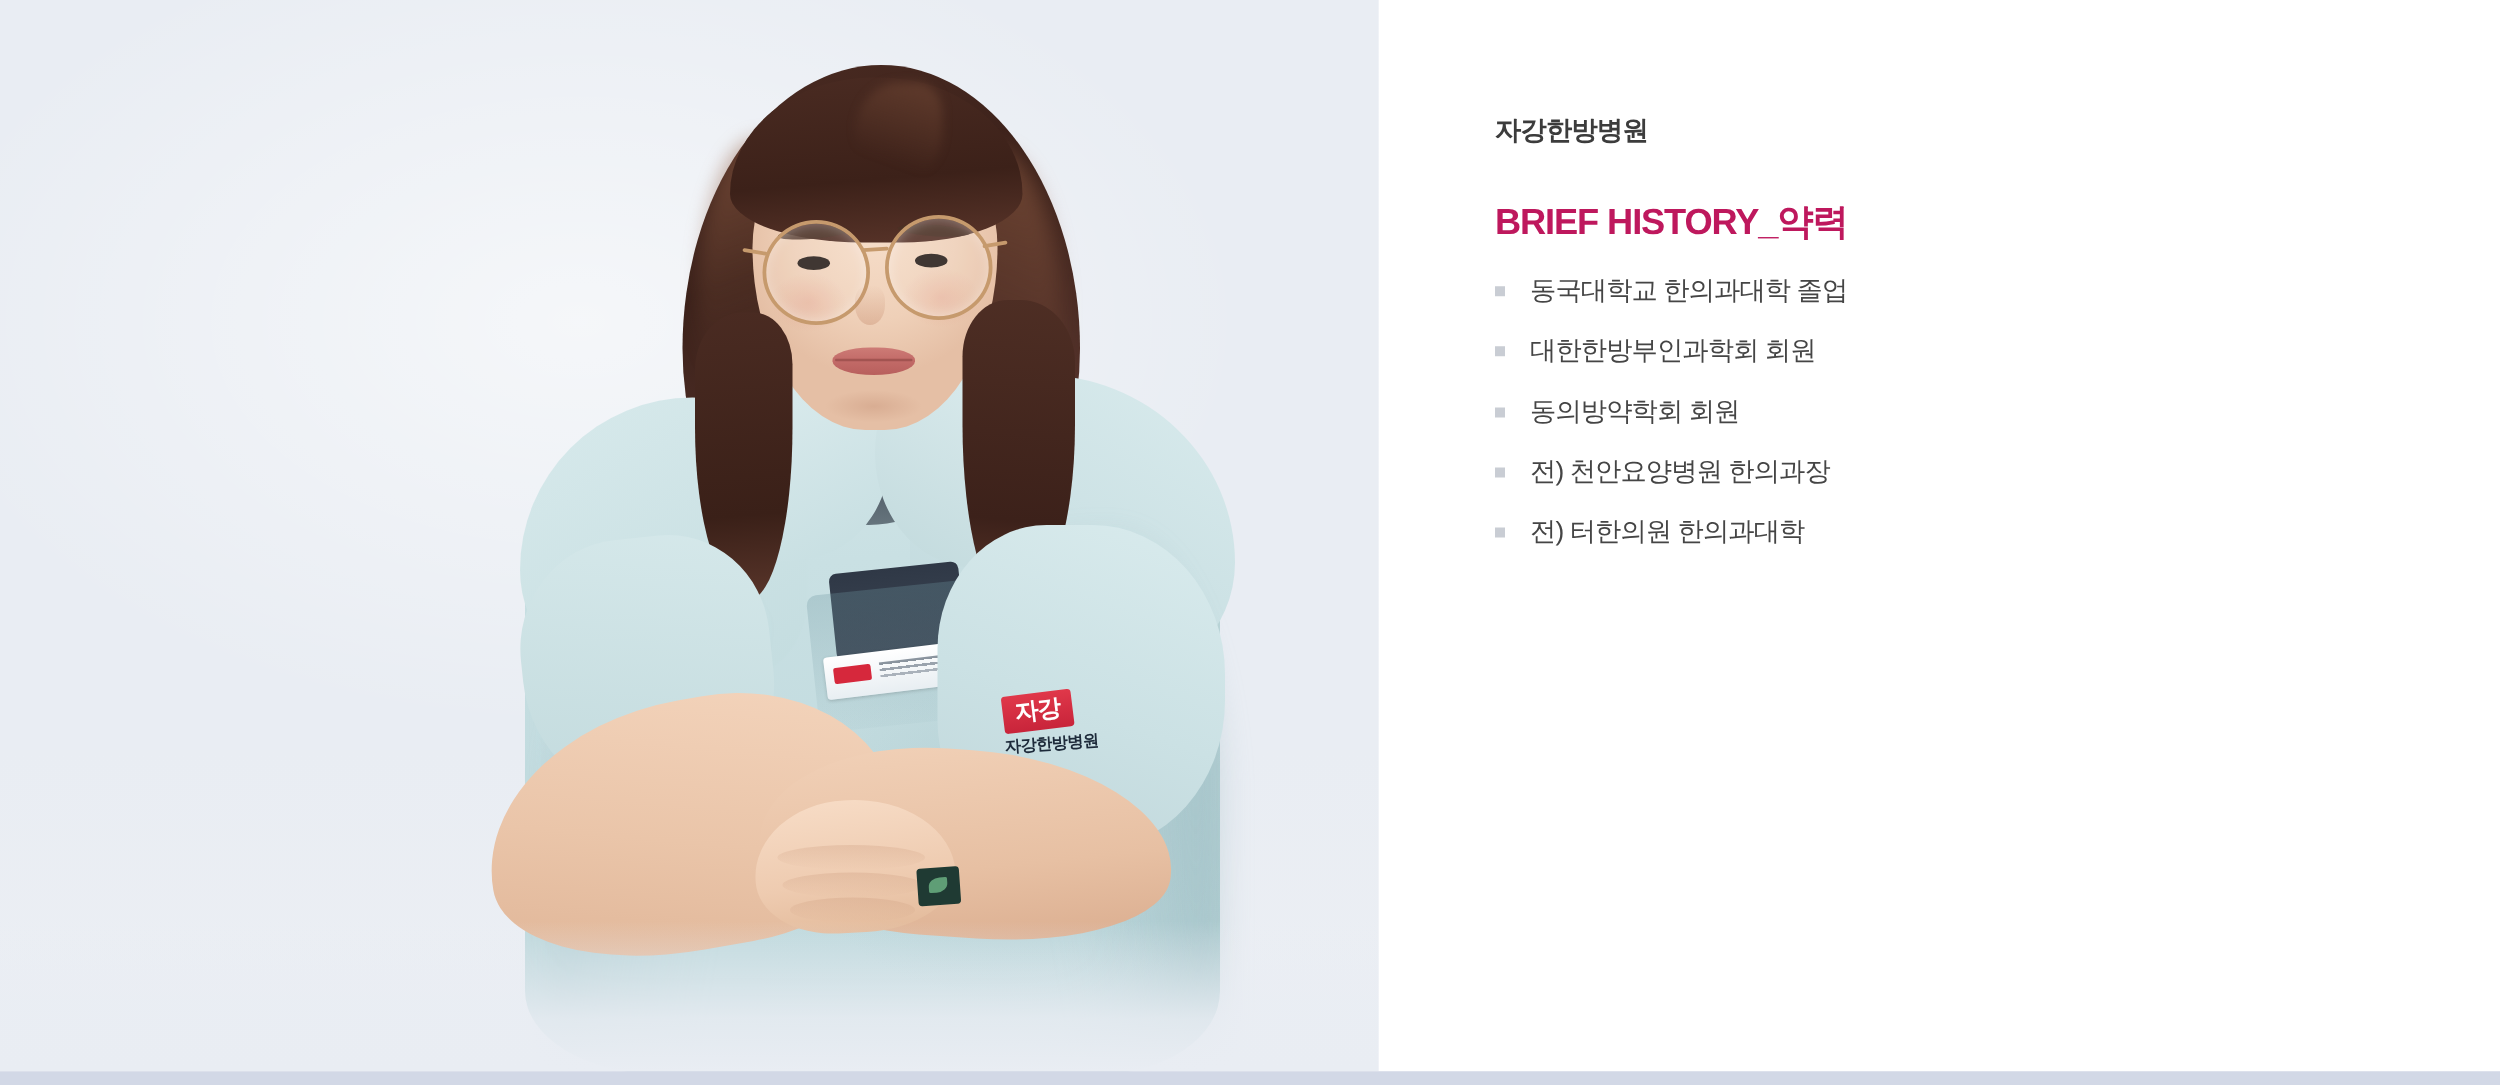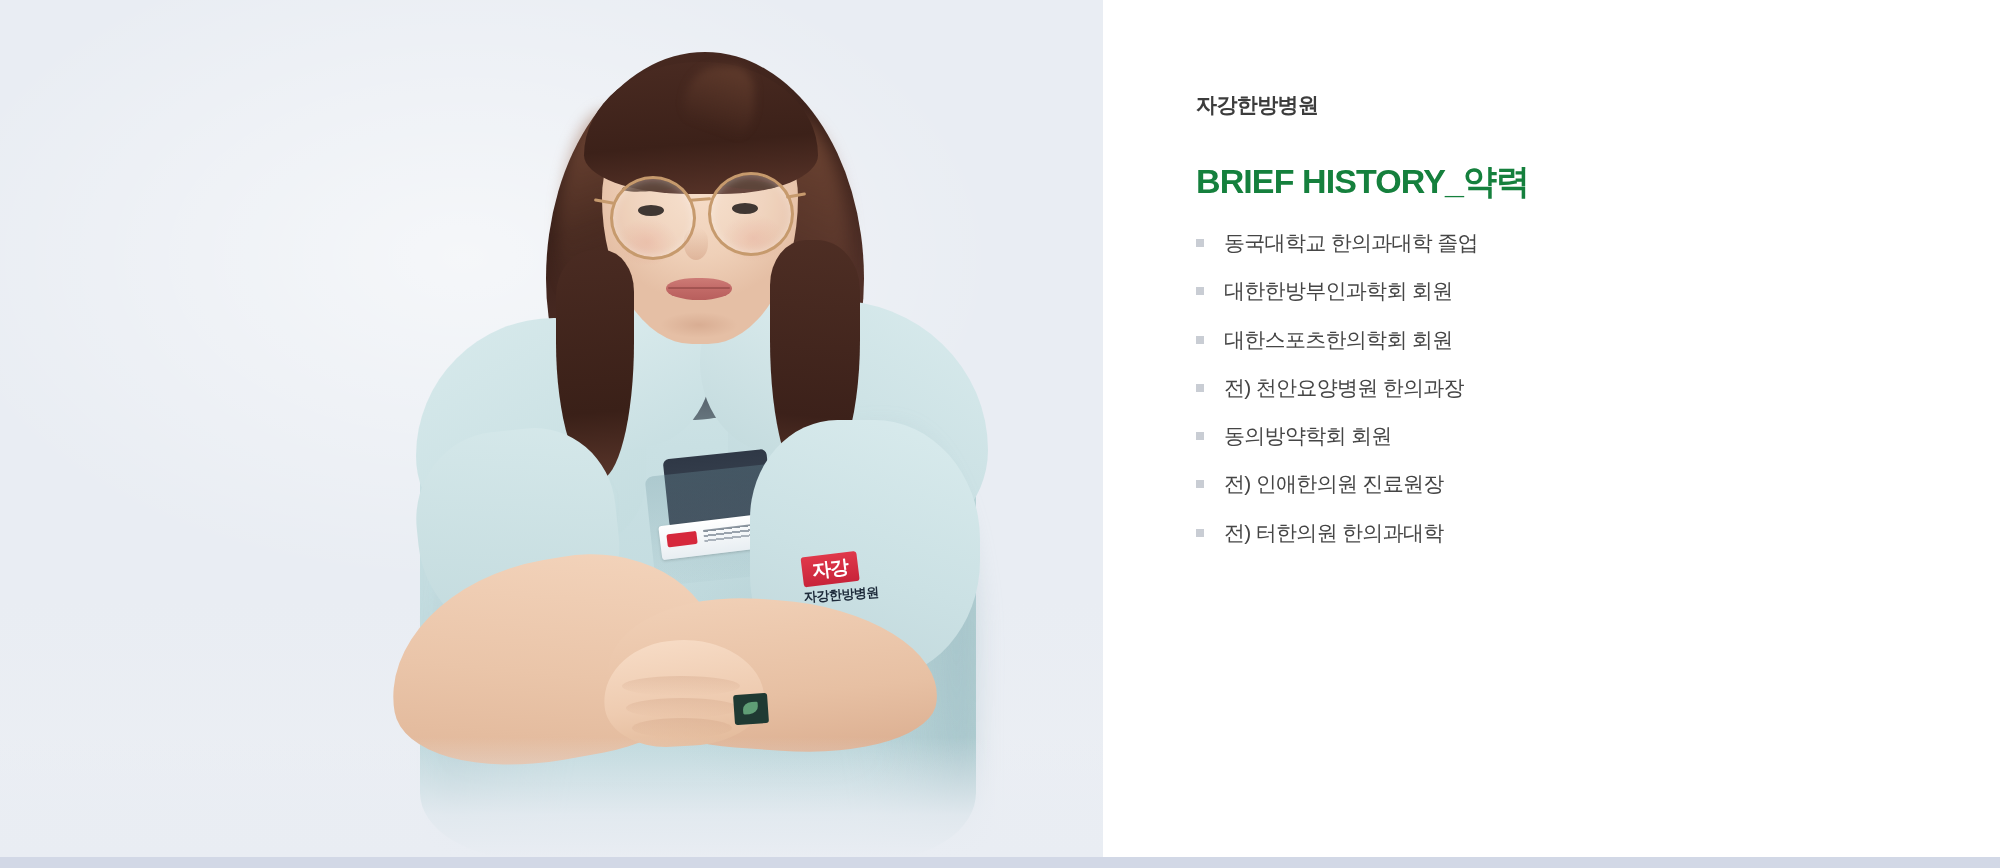--- a/index.html
+++ b/index.html
@@ -501,23 +501,23 @@
   .doctor-title {
     font-size: 28px;
     font-weight: 700;
     color: #2b2b2b;
     letter-spacing: -1.2px;
     line-height: 1.1;
   }
 
   .history-heading {
     margin-top: 44px;
-    font-size: 34px;
+    font-size: 29px;
     font-weight: 700;
-    color: #15803d;
+    color: #be185d;
     letter-spacing: -0.9px;
     line-height: 1.2;
   }
 
   .history-list {
     list-style: none;
     margin: 18px 0 12px 0;
     padding: 0;
   }
   .history-list li {
@@ -637,36 +637,28 @@
         <li>
           <span class="bullet"></span>
           <span>동국대학교 한의과대학 졸업</span>
         </li>
         <li>
           <span class="bullet"></span>
           <span>대한한방부인과학회 회원</span>
         </li>
         <li>
           <span class="bullet"></span>
-          <span>대한스포츠한의학회 회원</span>
+          <span>동의방약학회 회원</span>
         </li>
         <li>
           <span class="bullet"></span>
           <span>전) 천안요양병원 한의과장</span>
         </li>
         <li>
           <span class="bullet"></span>
-          <span>동의방약학회 회원</span>
-        </li>
-        <li>
-          <span class="bullet"></span>
-          <span>전) 인애한의원 진료원장</span>
-        </li>
-        <li>
-          <span class="bullet"></span>
           <span>전) 터한의원 한의과대학</span>
         </li>
       </ul>
 
     </div>
   </div>
 
   <div class="bottom-band"></div>
 </div>
 

